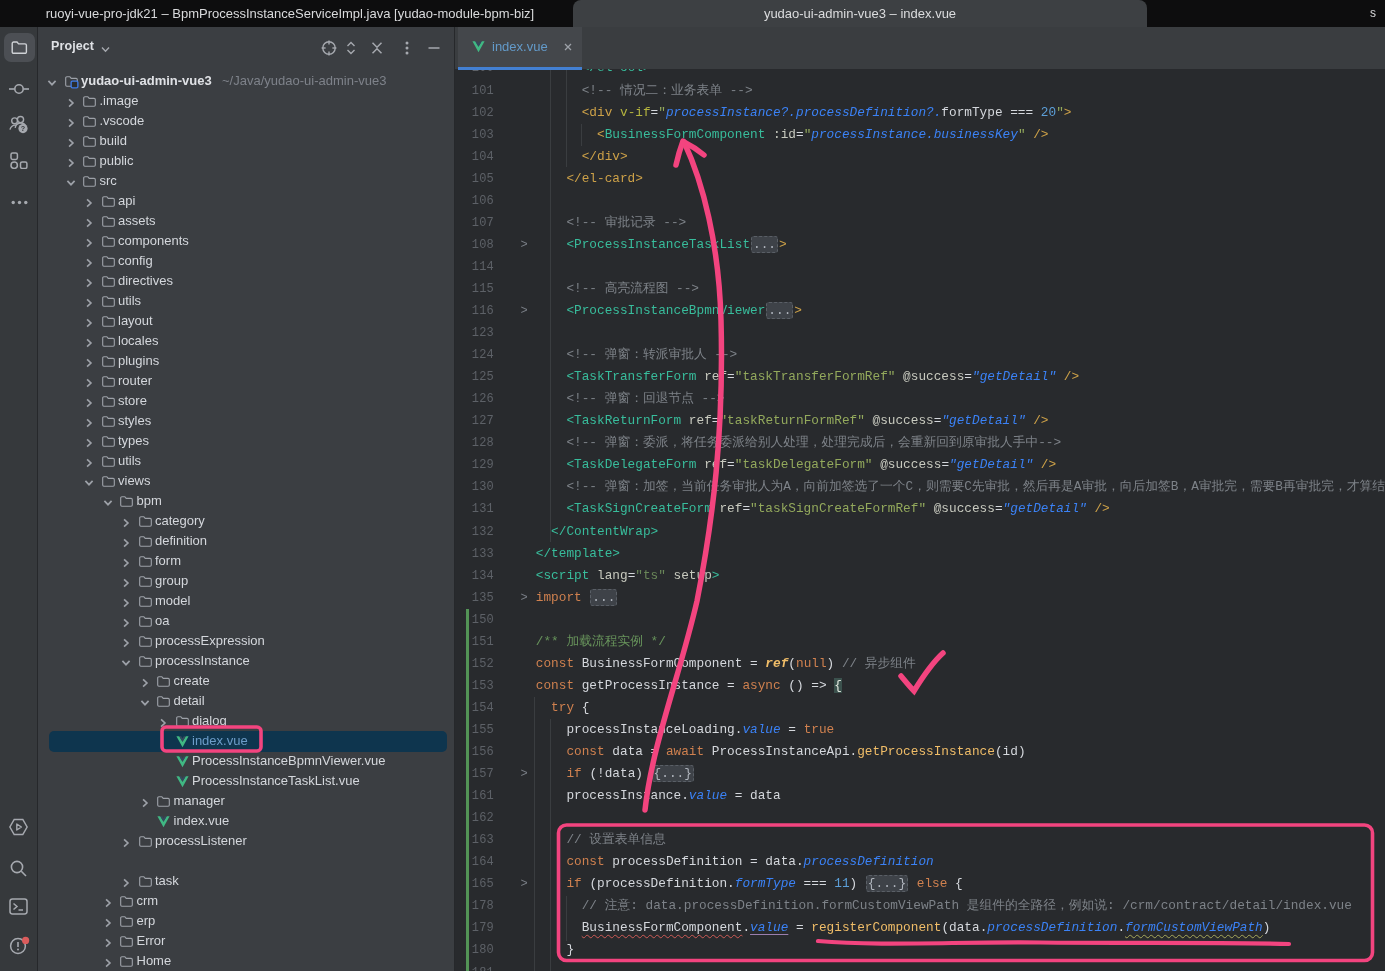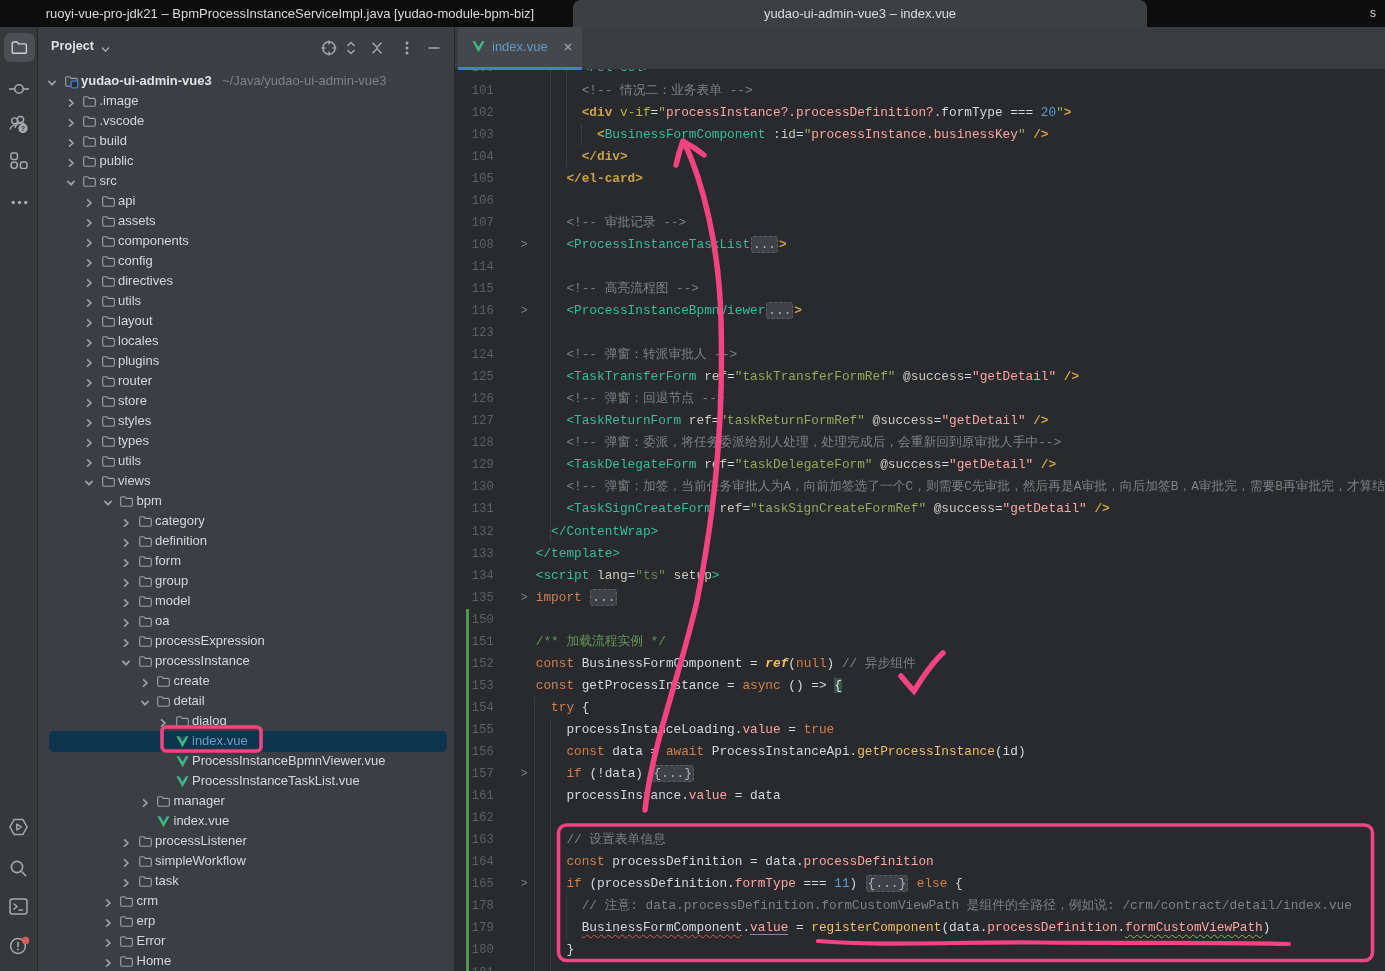--- a/index.html
+++ b/index.html
@@ -31,21 +31,21 @@
 #tabbar { position:absolute; left:0; top:0; width:100%; height:42px; background:#3A3D40; z-index:5; }
 #tab { position:absolute; left:3px; top:0; width:124px; height:39.5px; background:#44474B; }
 #tabu { position:absolute; left:3px; top:39.5px; width:124px; height:3px; background:#4380D3; }
 #tab .tic { position:absolute; left:13px; top:12px; width:15px; height:15px; }
 #tablbl { position:absolute; left:34px; top:12px; font-size:13px; color:#639AC9; }
 #tabx { position:absolute; left:104px; top:13.5px; width:12px; height:12px; }
 .cl { position:absolute; left:0; width:100%; height:22.05px; line-height:22.05px; font-family:"Liberation Mono",monospace; font-size:12.75px; white-space:pre; z-index:1; }
 .num { position:absolute; left:0; top:0; width:39px; text-align:right; color:#5D6167; font-size:12px; letter-spacing:0.2px; }
 .fold { position:absolute; left:65.5px; top:0; color:#787D85; font-size:12px; }
 .ct { position:absolute; left:80.8px; top:0; }
-.g { color:#CDA148;font-weight:bold; } .c { color:#38BD9C; } .p { color:#fca5a5; } .o { color:#D0814F; }
+.g { color:#CDA148; } .c { color:#38BD9C; } .p { color:#3b82f6;font-style:italic; } .o { color:#D0814F; }
 .w { color:#D5D8DD; } .m { color:#7D8288; } .v { color:#B5B43F; } .a { color:#C8CABF; }
 .s { color:#93A95C; } .s2 { color:#6A8759; } .f { color:#F0BD68; } .b { color:#5C9FD8; }
 .d { color:#67935B; }
 .fi { color:#F0BD68; font-style:italic; font-weight:bold; }
 .fb { background:#3E4248; border:1px dashed #5A5F66; border-radius:3px; color:#B0B5BD; padding:0 1px; margin:0 1px; }
 .bh { background:#3B514D; color:#E2E8DE; }
 .errw { color:#D5D8DD; text-decoration:underline wavy #CF5B56 1px; text-underline-offset:3px; }
 .rl { text-decoration:underline solid #9A7FAE 1px; text-underline-offset:3px; }
 .yw { text-decoration:underline wavy #A8A85A 1px; text-underline-offset:3px; }
 .ig { position:absolute; width:1px; background:#3A3D40; z-index:0; }
@@ -488,29 +488,20 @@
     </div>
 <div class="tr" style="top:803.5px">
       <span class="tch-w" style="left:82.0px"><svg class="tch" viewBox="0 0 10 10">
           <path d="M3.4 2 L6.6 5 L3.4 8" stroke="#9DA1A8" stroke-width="1.4" fill="none"></path>
         </svg></span>
       <span class="tic-w" style="left:99.5px"><svg class="tic" viewBox="0 0 16 16">
           <path d="M1.8 4.2 a1.3 1.3 0 0 1 1.3 -1.3 h3.1 l1.5 1.8 h5.2 a1.3 1.3 0 0 1 1.3 1.3 v5.8 a1.3 1.3 0 0 1 -1.3 1.3 h-9.8 a1.3 1.3 0 0 1 -1.3 -1.3 Z" stroke="#9DA1A8" stroke-width="1.2" fill="none"></path>
         </svg></span>
       <span class="tt" style="left:117.0px">processListener</span>
     </div>
-<div class="tr" style="top:823.5px">
-      <span class="tch-w" style="left:82.0px"><svg class="tch" viewBox="0 0 10 10">
-          <path d="M3.4 2 L6.6 5 L3.4 8" stroke="#9DA1A8" stroke-width="1.4" fill="none"></path>
-        </svg></span>
-      <span class="tic-w" style="left:99.5px"><svg class="tic" viewBox="0 0 16 16">
-          <path d="M1.8 4.2 a1.3 1.3 0 0 1 1.3 -1.3 h3.1 l1.5 1.8 h5.2 a1.3 1.3 0 0 1 1.3 1.3 v5.8 a1.3 1.3 0 0 1 -1.3 1.3 h-9.8 a1.3 1.3 0 0 1 -1.3 -1.3 Z" stroke="#9DA1A8" stroke-width="1.2" fill="none"></path>
-        </svg></span>
-      <span class="tt" style="left:117.0px">simpleWorkflow</span>
-    </div>
 <div class="tr" style="top:843.5px">
       <span class="tch-w" style="left:82.0px"><svg class="tch" viewBox="0 0 10 10">
           <path d="M3.4 2 L6.6 5 L3.4 8" stroke="#9DA1A8" stroke-width="1.4" fill="none"></path>
         </svg></span>
       <span class="tic-w" style="left:99.5px"><svg class="tic" viewBox="0 0 16 16">
           <path d="M1.8 4.2 a1.3 1.3 0 0 1 1.3 -1.3 h3.1 l1.5 1.8 h5.2 a1.3 1.3 0 0 1 1.3 1.3 v5.8 a1.3 1.3 0 0 1 -1.3 1.3 h-9.8 a1.3 1.3 0 0 1 -1.3 -1.3 Z" stroke="#9DA1A8" stroke-width="1.2" fill="none"></path>
         </svg></span>
       <span class="tt" style="left:117.0px">task</span>
     </div>
 <div class="tr" style="top:863.5px">

